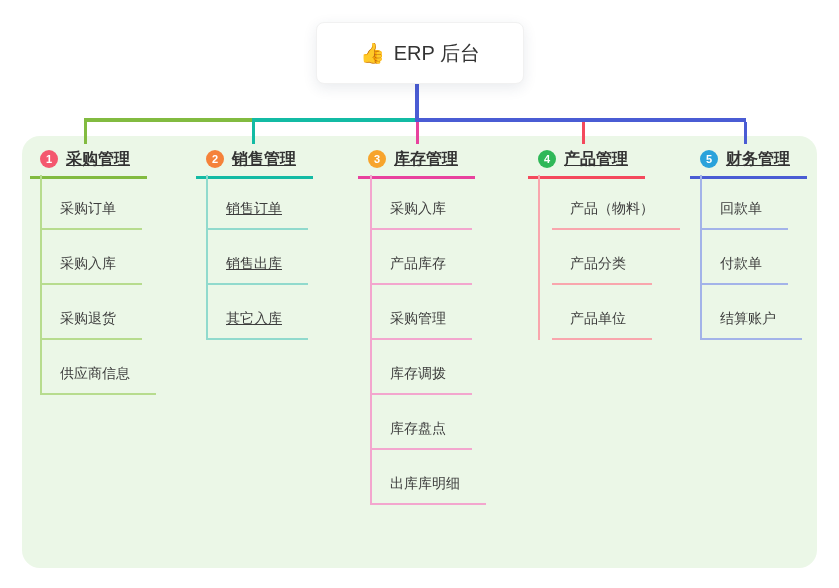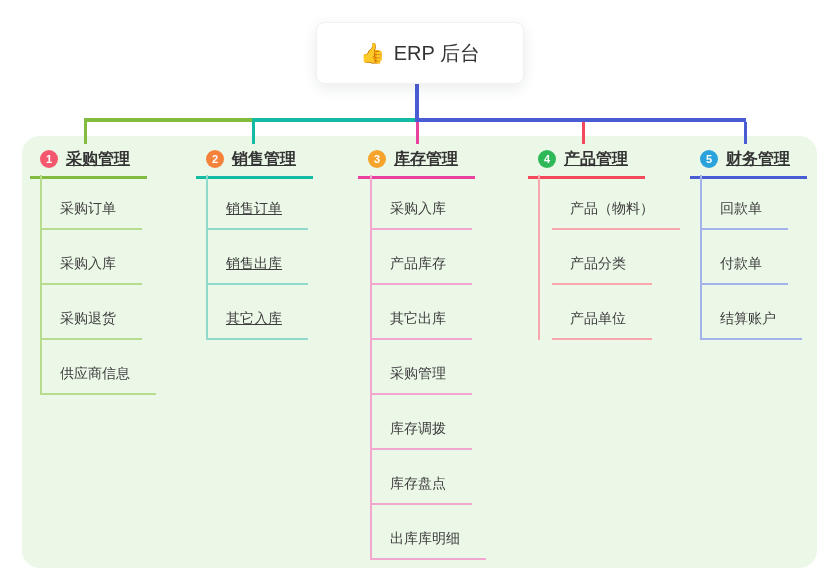--- a/index.html
+++ b/index.html
@@ -138,23 +138,20 @@
     </div>
     <div class="underline"></div>
     <ul class="children">
       <li>
           <span>采购入库</span>
         </li>
       <li>
           <span>产品库存</span>
         </li>
       <li>
-          <span>其它出库</span>
-        </li>
-      <li>
           <span>采购管理</span>
         </li>
       <li>
           <span>库存调拨</span>
         </li>
       <li>
           <span>库存盘点</span>
         </li>
       <li>
           <span>出库库明细</span>

